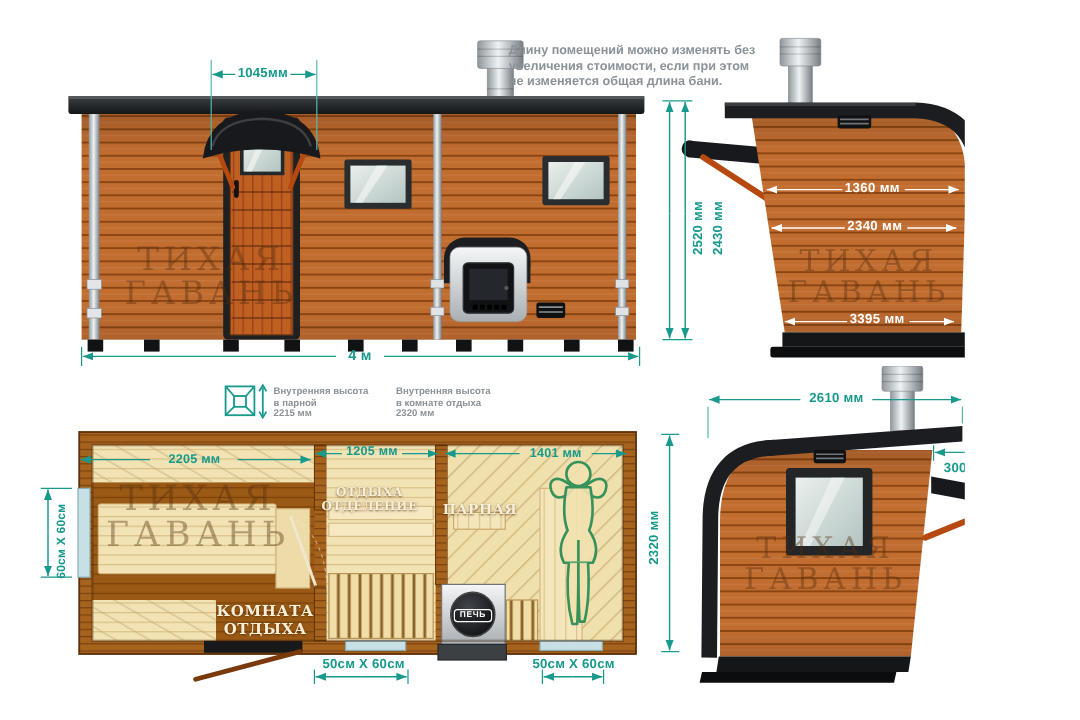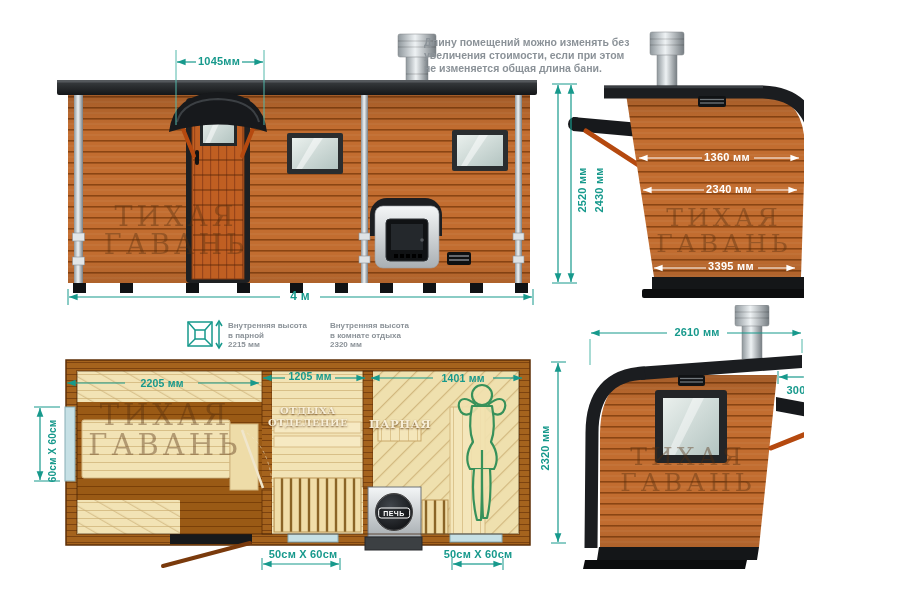--- a/index.html
+++ b/index.html
@@ -462,20 +462,22 @@
   <div class="ctr dim" style="left:806px;top:390px">300 мм</div>
 
   <div class="ctr dim" style="left:162px;top:383px;font-size:10.5px">2205 мм</div>
   <div class="ctr dim" style="left:310px;top:376px;font-size:10.5px">1205 мм</div>
   <div class="ctr dim" style="left:463px;top:378px;font-size:10.5px">1401 мм</div>
   <div class="rot dim" style="left:545px;top:448px">2320 мм</div>
   <div class="rot dim" style="left:52px;top:451px;font-size:10px">60см Х 60см</div>
   <div class="ctr dim" style="left:303px;top:554px">50см Х 60см</div>
   <div class="ctr dim" style="left:478px;top:554px">50см Х 60см</div>
 
+  <div class="roomlbl" style="left:221px;top:516px;font-size:12.5px;line-height:15px">КОМНАТА
+ОТДЫХА</div>
   <div class="roomlbl" style="left:308px;top:417px;font-size:10px;line-height:12px">ОТДЫХА
 ОТДЕЛЕНИЕ</div>
   <div class="roomlbl" style="left:400px;top:424px;font-size:11.5px">ПАРНАЯ</div>
   <div class="stovelbl" style="left:394px;top:513px">ПЕЧЬ</div>
 
   <div class="wm" style="left:176px;top:231px;font-size:27px">
     <div>ТИХАЯ</div>
     <div>ГАВАНЬ</div>
   </div>
   <div class="wm" style="left:724px;top:231px;font-size:25px">

